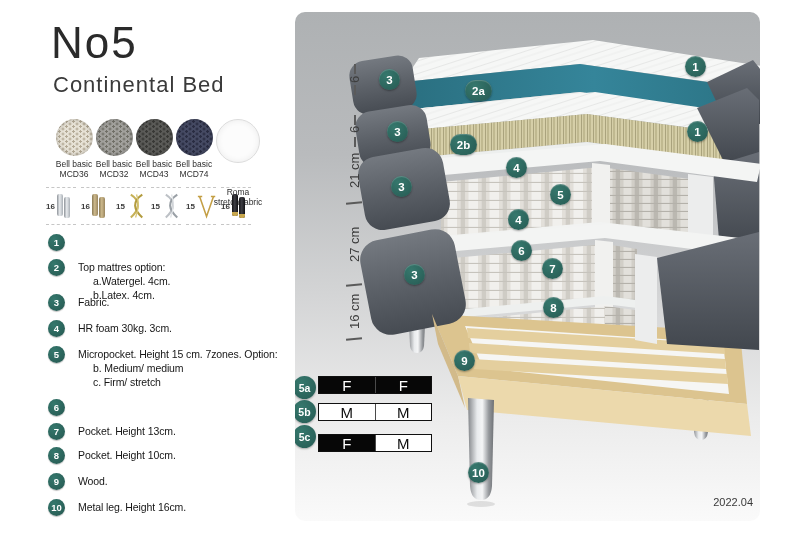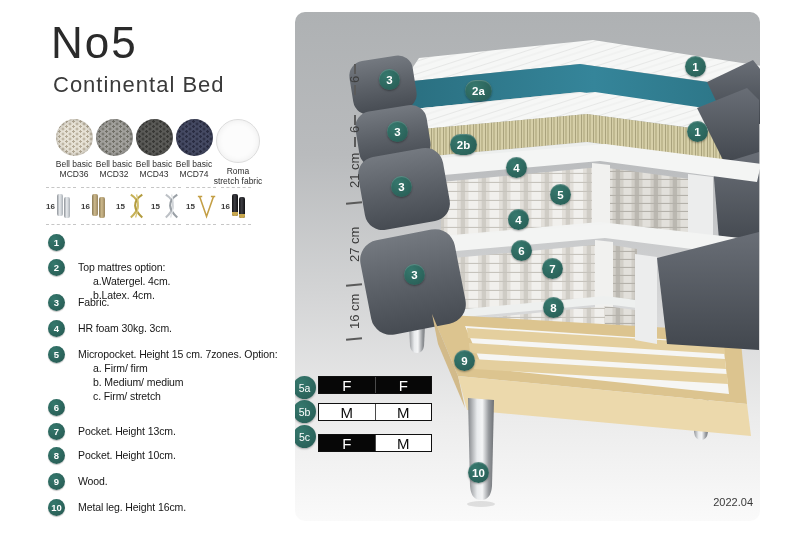--- a/index.html
+++ b/index.html
@@ -12,21 +12,21 @@
   .subtitle{left:53px;top:72px;font-size:22px;font-weight:300;letter-spacing:1px;color:#3a3a3a;}
 
   .swatch-row{left:54px;top:119px;display:flex;align-items:flex-start;}
   .swatch{width:40px;display:flex;flex-direction:column;align-items:center;}
   .swatch .circ{width:37px;height:37px;border-radius:50%;box-shadow:inset 0 0 5px rgba(0,0,0,.25);}
   .swatch .lbl{margin-top:4px;font-size:8.5px;line-height:9.5px;text-align:center;color:#2e2e2e;white-space:nowrap;}
   .sw0 .circ{background-color:#e7e2d6;background-image:radial-gradient(#b2a894 28%,transparent 34%),radial-gradient(#b2a894 28%,transparent 34%);background-size:7px 5px;background-position:0 0,3.5px 2.5px;}
   .sw1 .circ{background-color:#a2a19d;background-image:radial-gradient(#6f6e66 28%,transparent 34%),radial-gradient(#6f6e66 28%,transparent 34%);background-size:7px 5px;background-position:0 0,3.5px 2.5px;}
   .sw2 .circ{background-color:#5c5c59;background-image:radial-gradient(#383835 30%,transparent 36%),radial-gradient(#383835 30%,transparent 36%);background-size:7px 5px;background-position:0 0,3.5px 2.5px;}
   .sw3 .circ{background-color:#464b64;background-image:radial-gradient(#292c41 30%,transparent 36%),radial-gradient(#292c41 30%,transparent 36%);background-size:7px 5px;background-position:0 0,3.5px 2.5px;}
-  .sw4{width:48px;}
+  .sw4{width:48px;gap:21px;}
   .sw4 .circ{width:42px;height:42px;background:#fcfcfc;border:1px solid #dcdcdc;box-shadow:inset 0 0 6px rgba(0,0,0,.07);}
 
   .leg-row{left:46px;top:187px;display:flex;gap:5px;align-items:center;}
   .leg-group{width:30px;border-top:1px dashed #c6c6c6;border-bottom:1px dashed #c6c6c6;
              display:flex;align-items:center;justify-content:flex-start;gap:2px;height:38px;box-sizing:border-box;padding:2px 0;}
   .leg-num{font-size:8px;font-weight:bold;color:#3c3c3c;}
   .leg-pair{display:flex;gap:1px;align-items:flex-start;}
   .leg-cyl{width:6px;height:22px;border-radius:2px;background:linear-gradient(90deg,#8d9298,#e8ebee 45%,#a9afb5);position:relative;}
   .leg-cyl.b2{margin-top:3px;height:21px;}
   .bronze .leg-cyl{background:linear-gradient(90deg,#8a7a55,#cdb98c 45%,#99855e);}
@@ -58,21 +58,21 @@
           box-shadow:0 1px 2px rgba(0,0,0,.35), inset 0 1px 1px rgba(255,255,255,.22);}
   .dbadge.wide{width:27px;border-radius:11px;}
 
   .frow{position:absolute;left:23px;width:114px;height:18px;display:flex;border:1px solid #101010;box-sizing:border-box;background:#fff;}
   .fcell{flex:1;display:flex;align-items:center;justify-content:center;font-size:15px;font-weight:500;line-height:1;}
   .fcell.dark{background:#070707;color:#ffffff;}
   .fcell.light{background:#ffffff;color:#0d0d0d;}
   .fcell:first-child{border-right:1px solid #4a4a4a;}
   .fbadge{position:absolute;left:-2px;width:23px;height:23px;border-radius:50%;
           background:radial-gradient(circle at 35% 30%,#36786d,#265a53);
-          color:#fff;font-size:10.5px;font-weight:normal;display:flex;align-items:center;justify-content:center;
+          color:#fff;font-size:10.5px;font-weight:bold;display:flex;align-items:center;justify-content:center;
           box-shadow:0 1px 2px rgba(0,0,0,.3);}
   .version{position:absolute;right:7px;bottom:13px;font-size:11px;color:#3a3a3a;}
 </style>
 </head>
 <body>
 
 <div class="abs title">No5</div>
 <div class="abs subtitle">Continental Bed</div>
 
 <div class="abs swatch-row">
@@ -165,21 +165,20 @@
 <div class="abs feat" style="top:320px">
   <div class="nbadge">4</div>
   <div class="ftext">
       <div>HR foam 30kg. 3cm.</div>
     </div>
 </div>
 <div class="abs feat" style="top:346px">
   <div class="nbadge">5</div>
   <div class="ftext">
     <div>Micropocket. Height 15 cm. 7zones. Option:</div>
-    <div class="fsub">a. Firm/ firm</div>
     <div class="fsub">b. Medium/ medium</div>
     <div class="fsub">c. Firm/ stretch</div>
   </div>
 </div>
 <div class="abs feat" style="top:399px">
   <div class="nbadge">6</div>
 </div>
 <div class="abs feat" style="top:423px">
   <div class="nbadge">7</div>
   <div class="ftext">

